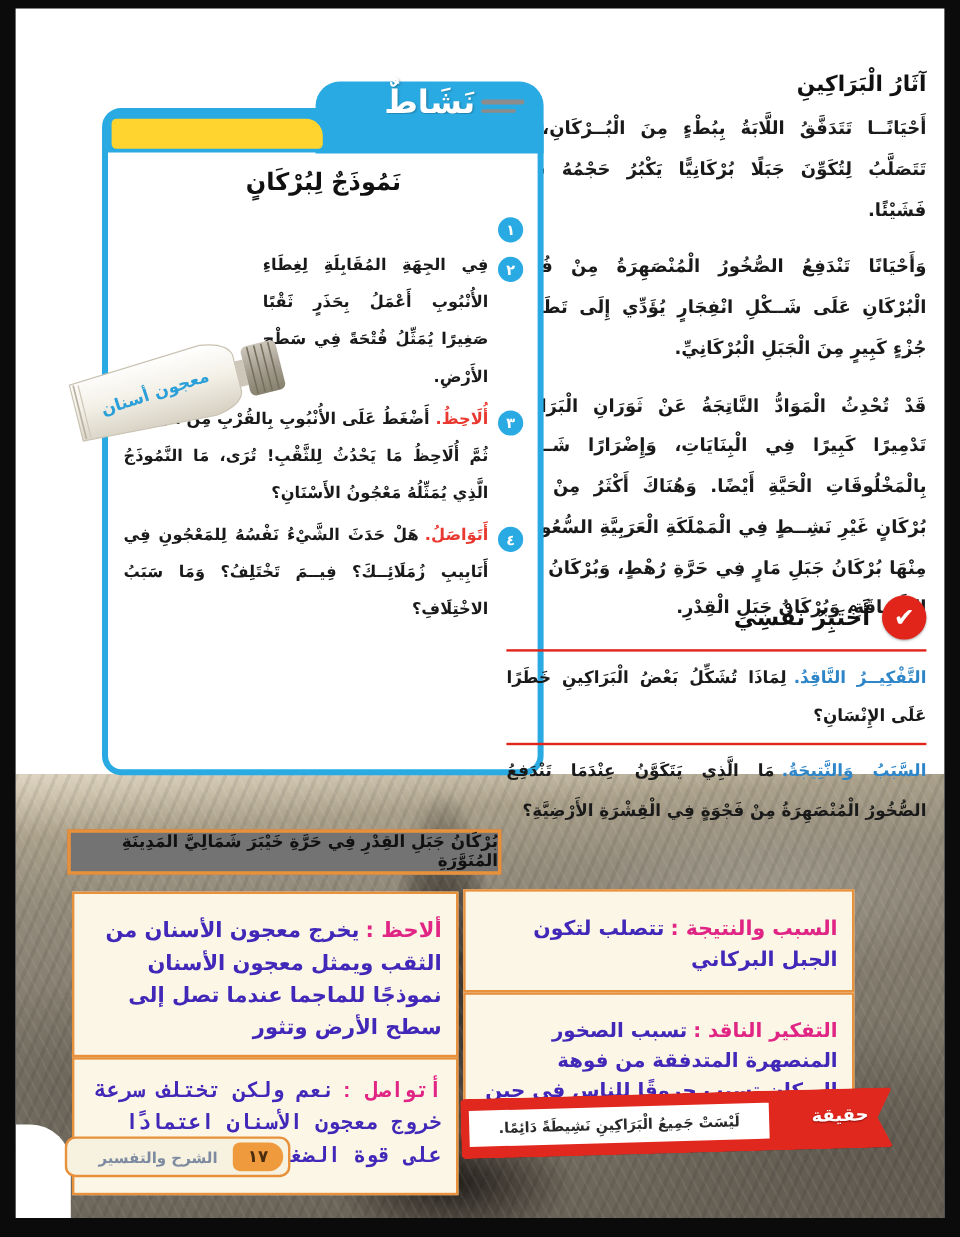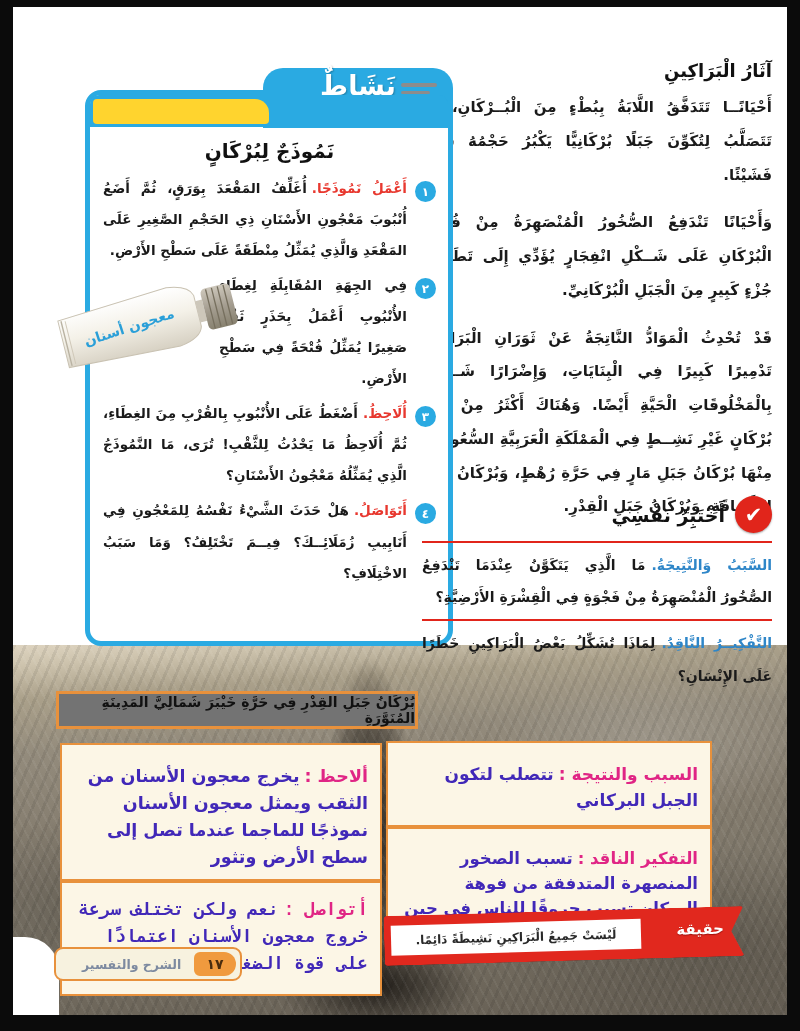--- a/index.html
+++ b/index.html
@@ -111,47 +111,44 @@
   <p>وَأَحْيَانًا تَنْدَفِعُ الصُّخُورُ الْمُنْصَهِرَةُ مِنْ فُوَّهَةِ الْبُرْكَانِ عَلَى شَــكْلِ انْفِجَارٍ يُؤَدِّي إِلَى تَطَايُــرِ جُزْءٍ كَبِيرٍ مِنَ الْجَبَلِ الْبُرْكَانِيِّ.</p>
   <p>قَدْ تُحْدِثُ الْمَوَادُّ النَّاتِجَةُ عَنْ ثَوَرَانِ الْبَرَاكِينِ تَدْمِيرًا كَبِيرًا فِي الْبِنَايَاتِ، وَإِضْرَارًا شَــدِيدًا بِالْمَخْلُوقَاتِ الْحَيَّةِ أَيْضًا. وَهُنَاكَ أَكْثَرُ مِنْ ٤٠٠ بُرْكَانٍ غَيْرِ نَشِــطٍ فِي الْمَمْلَكَةِ الْعَرَبِيَّةِ السُّعُودِيَّةِ، مِنْهَا بُرْكَانُ جَبَلِ مَارٍ فِي حَرَّةِ رُهْطٍ، وَبُرْكَانُ حَرَّةِ الشَّــاقَةِ، وَبُرْكَانُ جَبَلِ الْقِدْرِ.</p>
 </div>
 
 <div class="self-check">
   <div class="sc-head">
     <div class="check-icon">✔</div>
     <div class="sc-title">أَخْتَبِرُ نَفْسِي</div>
   </div>
   <div class="sc-q">
+    <span class="sc-lead">التَّفْكِيــرُ النَّاقِدُ.</span><span>لِمَاذَا تُشَكِّلُ بَعْضُ الْبَرَاكِينِ خَطَرًا عَلَى الإِنْسَانِ؟</span>
+  </div>
+  <div class="sc-q">
     <span class="sc-lead">السَّبَبُ وَالنَّتِيجَةُ.</span><span>مَا الَّذِي يَتَكَوَّنُ عِنْدَمَا تَنْدَفِعُ الصُّخُورُ الْمُنْصَهِرَةُ مِنْ فَجْوَةٍ فِي الْقِشْرَةِ الأَرْضِيَّةِ؟</span>
-  </div>
-  <div class="sc-q">
-    <span class="sc-lead">التَّفْكِيــرُ النَّاقِدُ.</span><span>لِمَاذَا تُشَكِّلُ بَعْضُ الْبَرَاكِينِ خَطَرًا عَلَى الإِنْسَانِ؟</span>
   </div>
 </div>
 
 <div class="activity">
   <div class="tab-hump">
     <span class="tab-label">نَشَاطٌ</span>
   </div>
   <div class="speed-lines">
       <i></i>
       <i></i>
       <i></i>
     </div>
   <div class="activity-head">
     <div class="tab-yellow"></div>
   </div>
   <div class="activity-body">
     <div class="activity-title">نَمُوذَجٌ لِبُرْكَانٍ</div>
 
     <div class="step">
       <div class="step-num">١</div>
-      <div class="step-text">
-        <span class="step-lead">أَعْمَلُ نَمُوذَجًا.</span><span>أُغَلِّفُ المَقْعَدَ بِوَرَقٍ، ثُمَّ أَضَعُ أُنْبُوبَ مَعْجُونِ الأَسْنَانِ ذِي الحَجْمِ الصَّغِيرِ عَلَى المَقْعَدِ وَالَّذِي يُمَثِّلُ مِنْطَقَةً عَلَى سَطْحِ الأَرْضِ.</span>
-      </div>
     </div>
 
     <div class="step">
       <div class="step-num">٢</div>
       <div class="step-text">
         <span class="tube-spacer"></span>
         <span>فِي الجِهَةِ المُقَابِلَةِ لِغِطَاءِ الأُنْبُوبِ أَعْمَلُ بِحَذَرٍ ثَقْبًا صَغِيرًا يُمَثِّلُ فُتْحَةً فِي سَطْحِ الأَرْضِ.</span>
       </div>
     </div>
 

